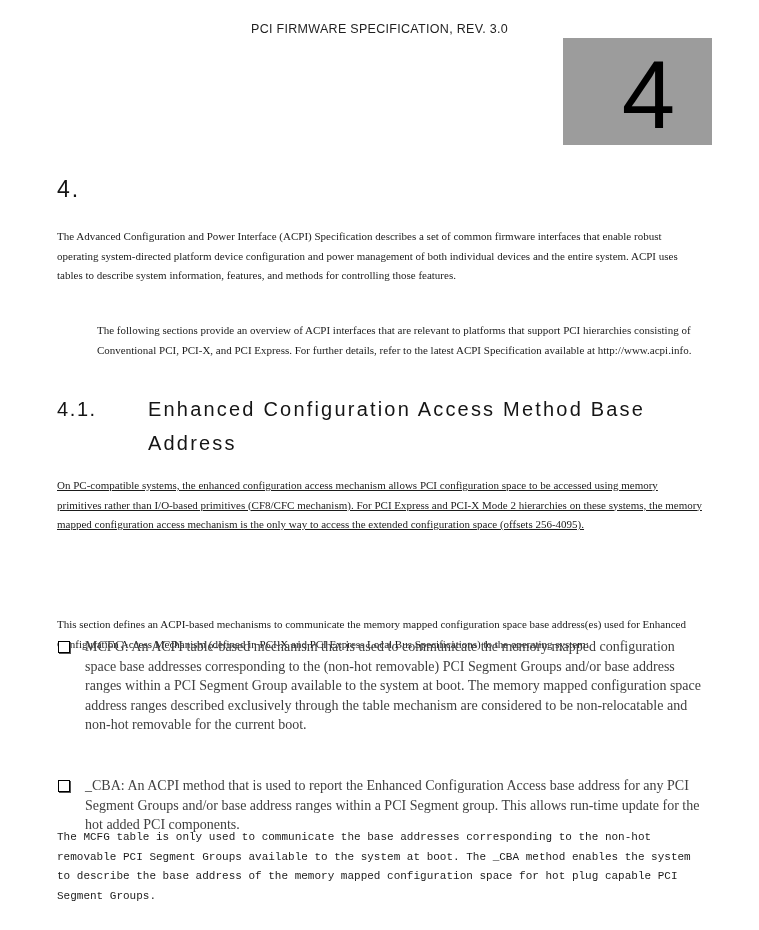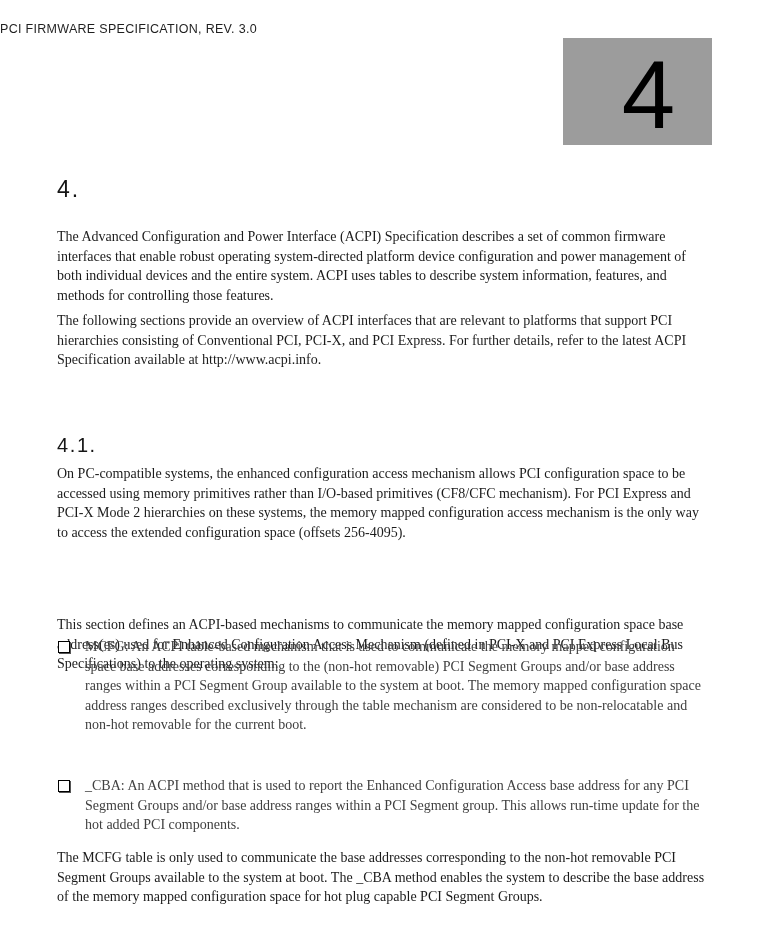--- a/index.html
+++ b/index.html
@@ -13,21 +13,21 @@
     height: 930px;
     background: #ffffff;
     overflow: hidden;
     color: #1b1b1b;
   }
   .running-header {
     position: absolute;
     top: 22px;
     left: 0;
     width: 100%;
-    text-align: left;
+    text-align: center;
     font-family: "Liberation Sans", sans-serif;
     font-size: 12.5px;
     letter-spacing: 0.3px;
     color: #1f1f1f;
   }
   .chapter-tab {
     position: absolute;
     left: 563px;
     top: 38px;
     width: 149px;
@@ -68,40 +68,39 @@
     position: absolute;
     top: 392px;
     left: 0;
     width: 100%;
     display: flex;
     font-family: "Liberation Sans", sans-serif;
     font-size: 20px;
     line-height: 34px;
     letter-spacing: 2.2px;
     color: #151515;
-    margin-top: 36px;
   }
   .h2 .hnum { width: 91px; flex: 0 0 91px; letter-spacing: 1.6px; }
   .h2 .htitle { flex: 1 1 auto; }
   .body {
     position: absolute;
     left: 0;
     width: 100%;
     margin: 0;
     font-family: "Liberation Serif", serif;
-    font-size: 14px;
+    font-size: 11px;
     line-height: 19.5px;
     color: #1b1b1b;
     text-align: left;
   }
   .p1 { top: 227px; }
-  .p2 { top: 311px; }
-  .p3 { top: 464px; }
+  .p2 { top: 321px; margin-left: 40px; }
+  .p3 { top: 476px; text-decoration: underline; }
   .p4 { top: 570px; margin-top: 45px; }
-  .p5 { top: 848px; }
+  .p5 { top: 828px; font-family: Liberation Mono, monospace; }
   .bullet {
     position: absolute;
     left: 0;
     width: 100%;
     box-sizing: border-box;
     padding-left: 28px;
     font-family: "Liberation Serif", serif;
     font-size: 14px;
     line-height: 19.5px;
     color: #404040;
@@ -135,20 +134,21 @@
     <div class="h1">
       <span class="hnum">4.</span>
     </div>
 
     <p class="body p1">The Advanced Configuration and Power Interface (ACPI) Specification describes a set of common firmware interfaces that enable robust operating system-directed platform device configuration and power management of both individual devices and the entire system.  ACPI uses tables to describe system information, features, and methods for controlling those features.</p>
 
     <p class="body p2">The following sections provide an overview of ACPI interfaces that are relevant to platforms that support PCI hierarchies consisting of Conventional PCI, PCI-X, and PCI Express.  For further details, refer to the latest ACPI Specification available at http://www.acpi.info.</p>
 
     <div class="h2">
       <span class="hnum">4.1.</span>
+      <span class="htitle">Enhanced Configuration Access Method Base Address</span>
     </div>
 
     <p class="body p3">On PC-compatible systems, the enhanced configuration access mechanism allows PCI configuration space to be accessed using memory primitives rather than I/O-based primitives (CF8/CFC mechanism).  For PCI Express and PCI-X Mode 2 hierarchies on these systems, the memory mapped configuration access mechanism is the only way to access the extended configuration space (offsets 256-4095).</p>
 
     <p class="body p4">This section defines an ACPI-based mechanisms to communicate the memory mapped configuration space base address(es) used for Enhanced Configuration Access Mechanism (defined in PCI-X and PCI Express Local Bus Specifications) to the operating system:</p>
 
     <div class="bullet b1">
       <span class="bullet-square"></span>
       <span>MCFG:  An ACPI table-based mechanism that is used to communicate the memory mapped configuration space base addresses corresponding to the (non-hot removable) PCI Segment Groups and/or base address ranges within a PCI Segment Group available to the system at boot. The memory mapped configuration space address ranges described exclusively through the table mechanism are considered to be non-relocatable and non-hot removable for the current boot.</span>
     </div>

